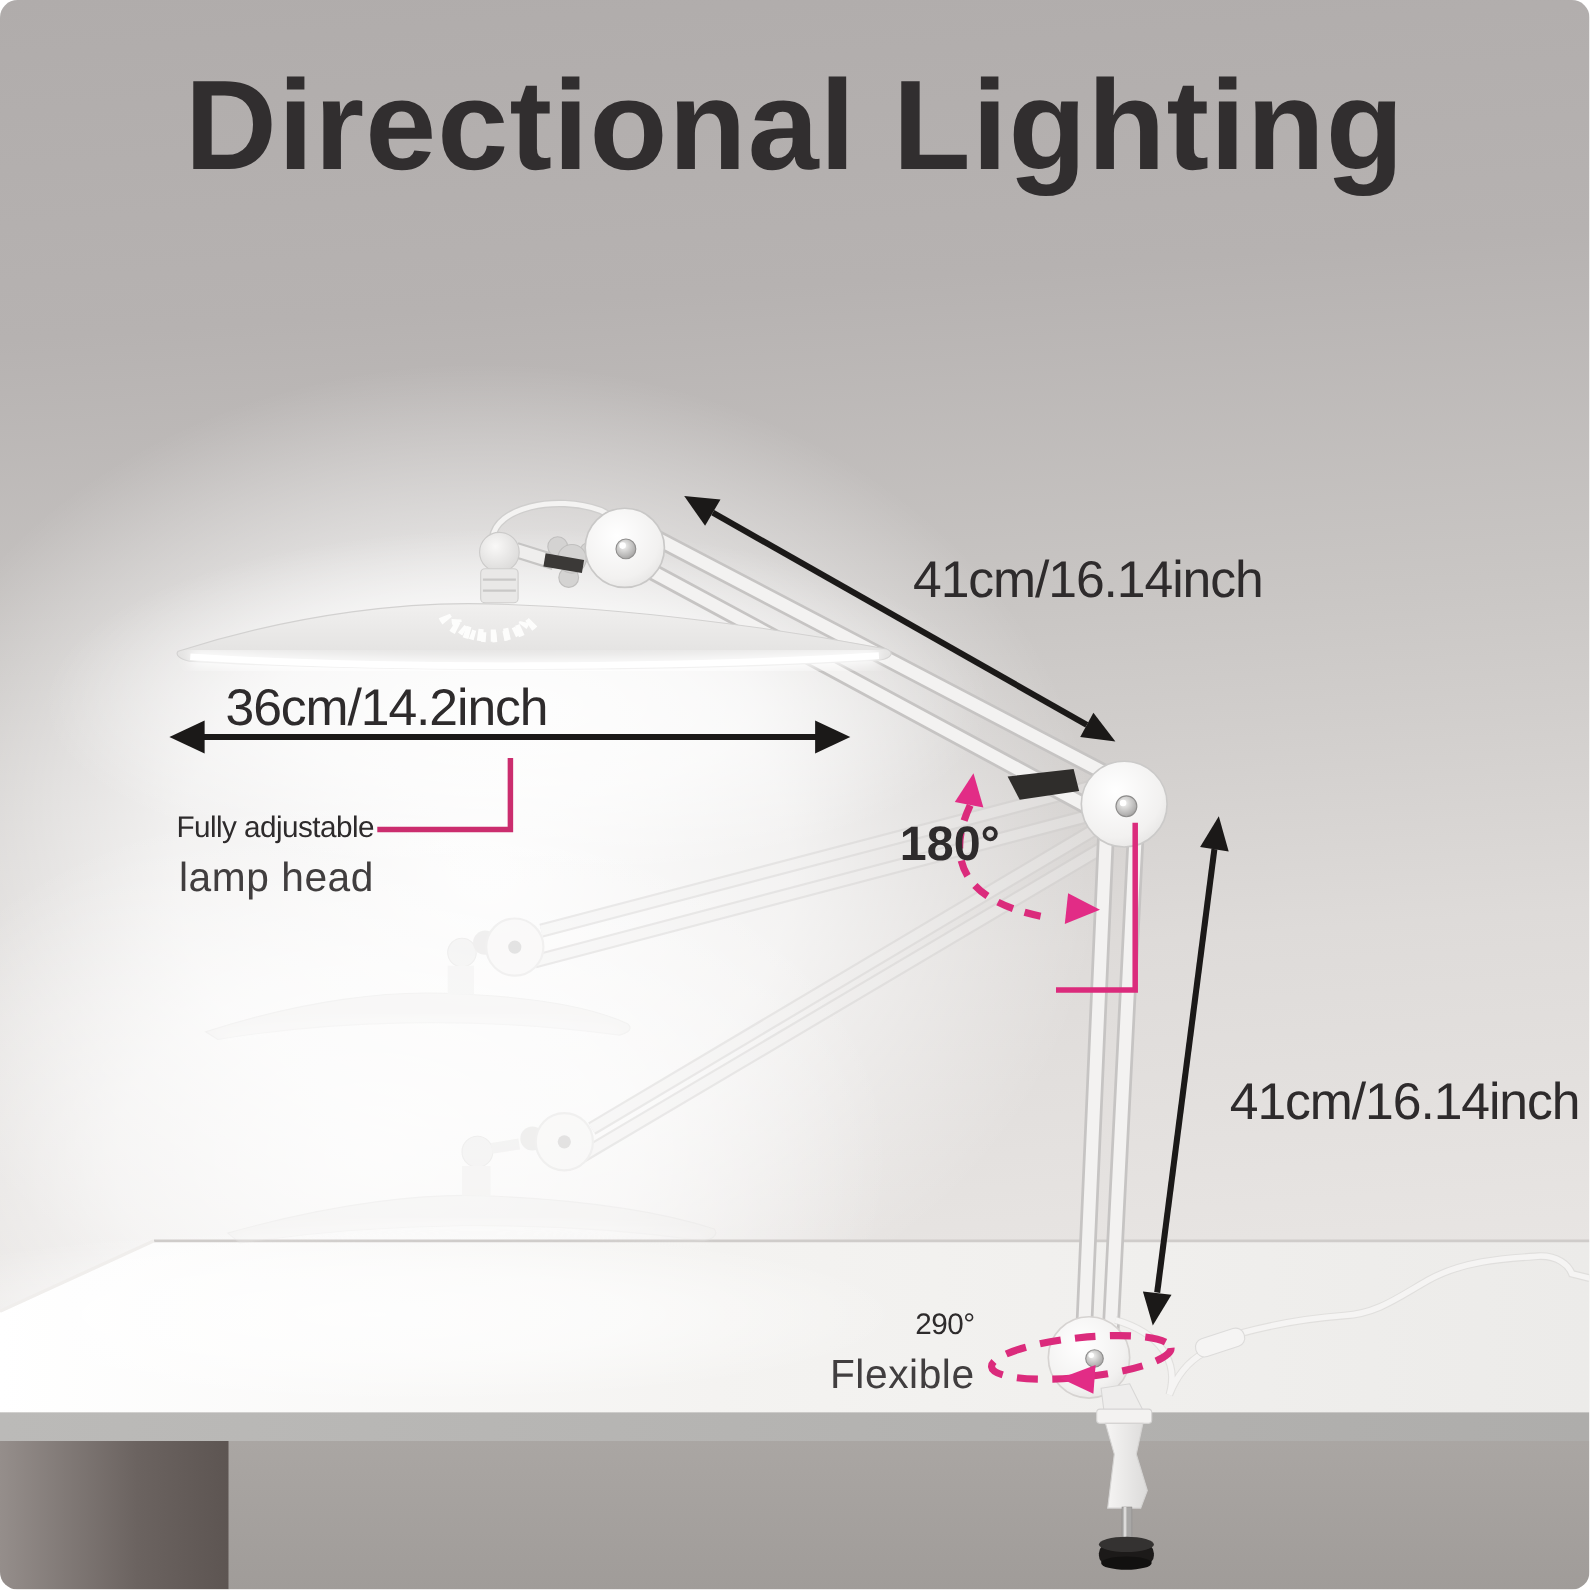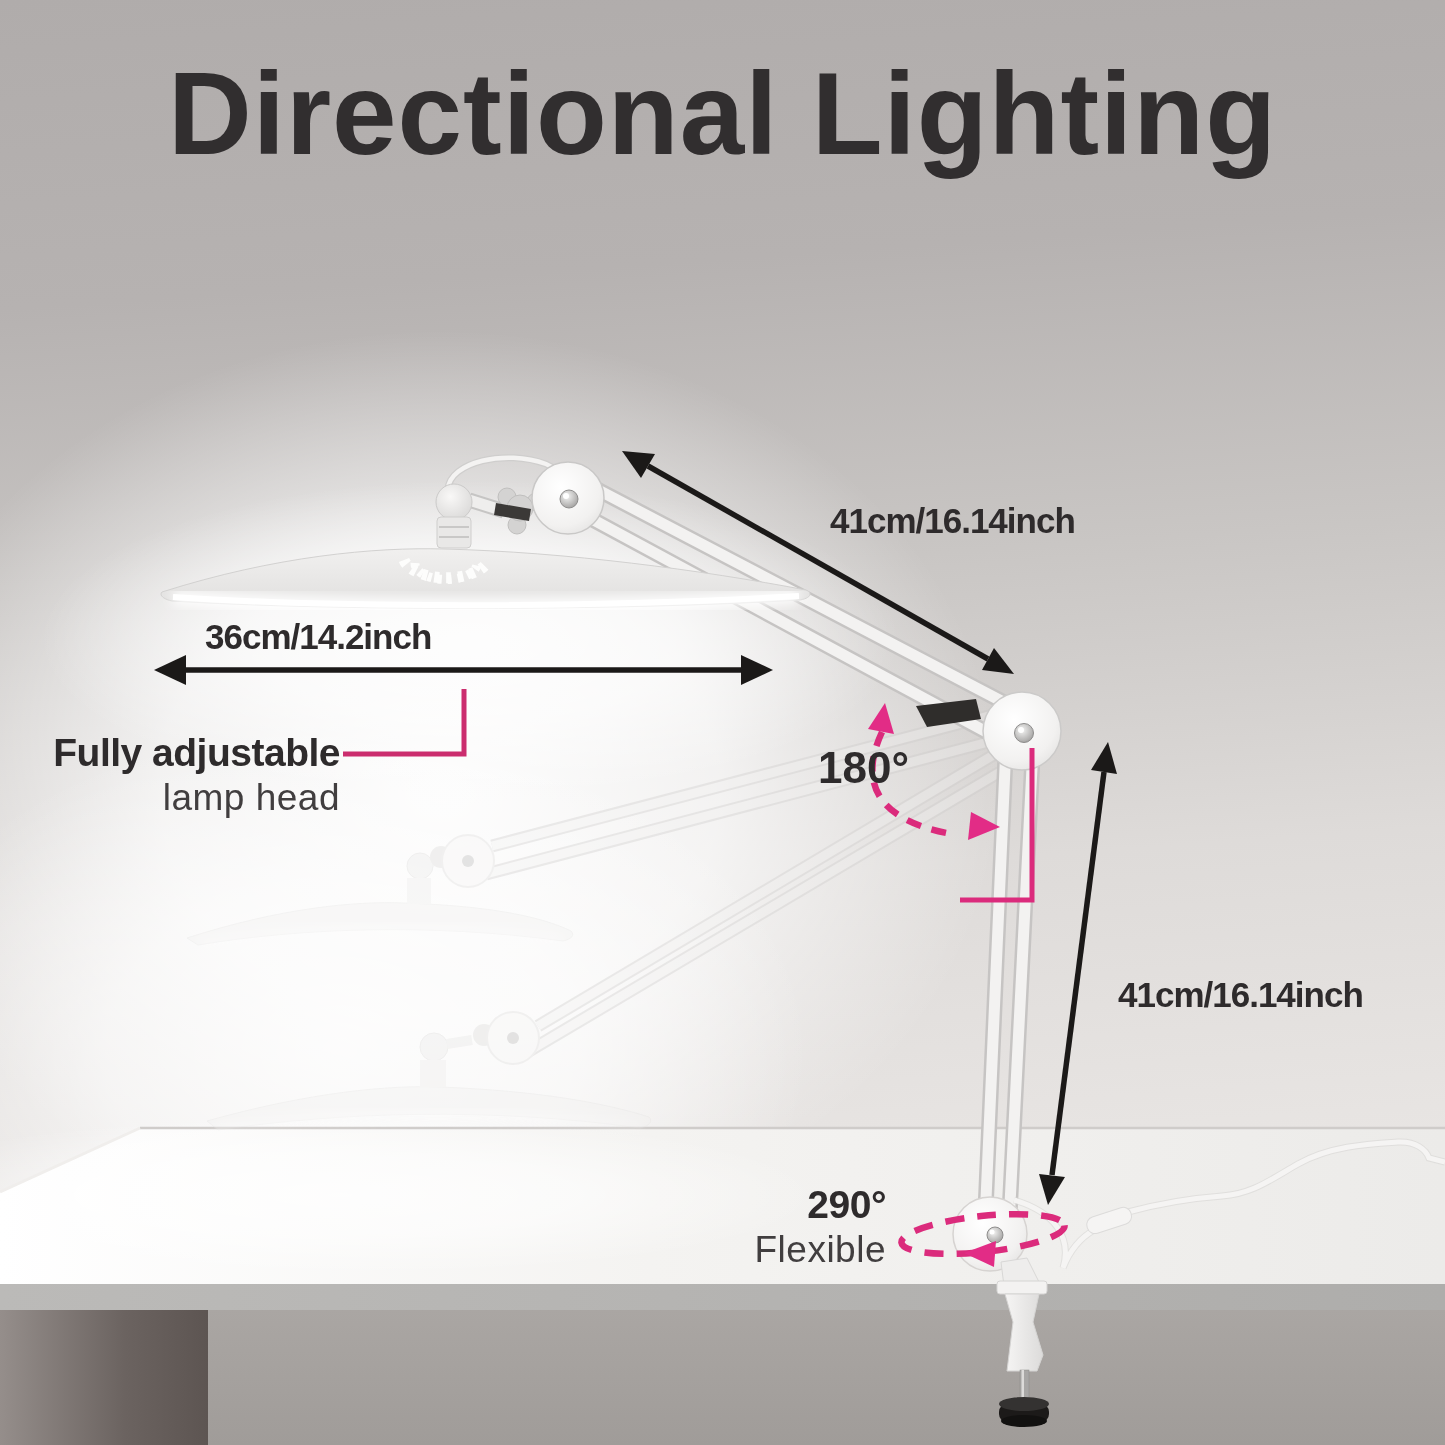--- a/index.html
+++ b/index.html
@@ -1,37 +1,38 @@
 <!DOCTYPE html>
 <html><head>
 <meta charset="utf-8">
 <style>
   html,body{margin:0;padding:0;background:#ffffff;}
   .canvas{
     position:relative;width:1445px;height:1445px;overflow:hidden;
     font-family:"Liberation Sans",sans-serif;
     background:linear-gradient(176deg,#b0acab 0%,#b6b2b1 20%,#c9c6c4 40%,#dedbd9 60%,#e9e6e4 82%,#e6e3e1 100%);
+    border-radius:16px;
   }
   svg.scene{position:absolute;left:0;top:0;width:1445px;height:1445px;display:block;}
   .title{
     position:absolute;top:56px;left:0;width:100%;margin:0;text-align:center;
     font-size:116px;font-weight:700;letter-spacing:1px;color:#312e2f;line-height:1;
   }
   .meas{
-    position:absolute;font-weight:700;font-size:35px;letter-spacing:-1px;
+    position:absolute;font-weight:400;font-size:47px;letter-spacing:-1px;
     color:#2e2b2c;white-space:nowrap;line-height:1;
   }
   .angle{
     position:absolute;font-weight:700;font-size:44px;color:#2e2b2c;
     white-space:nowrap;line-height:1;
   }
   .feature{
     position:absolute;text-align:right;white-space:nowrap;line-height:45px;color:#2e2b2c;
   }
-  .feature .b{font-weight:700;font-size:39px;letter-spacing:-.5px;}
+  .feature .b{font-weight:400;font-size:27px;letter-spacing:-.5px;}
   .feature .r{font-weight:400;font-size:37px;color:#413e3f;letter-spacing:.5px;}
 </style>
 </head>
 <body>
 
 <div class="canvas">
 
   <svg class="scene" viewBox="0 0 1445 1445">
     <defs>
       <radialGradient id="glow">

